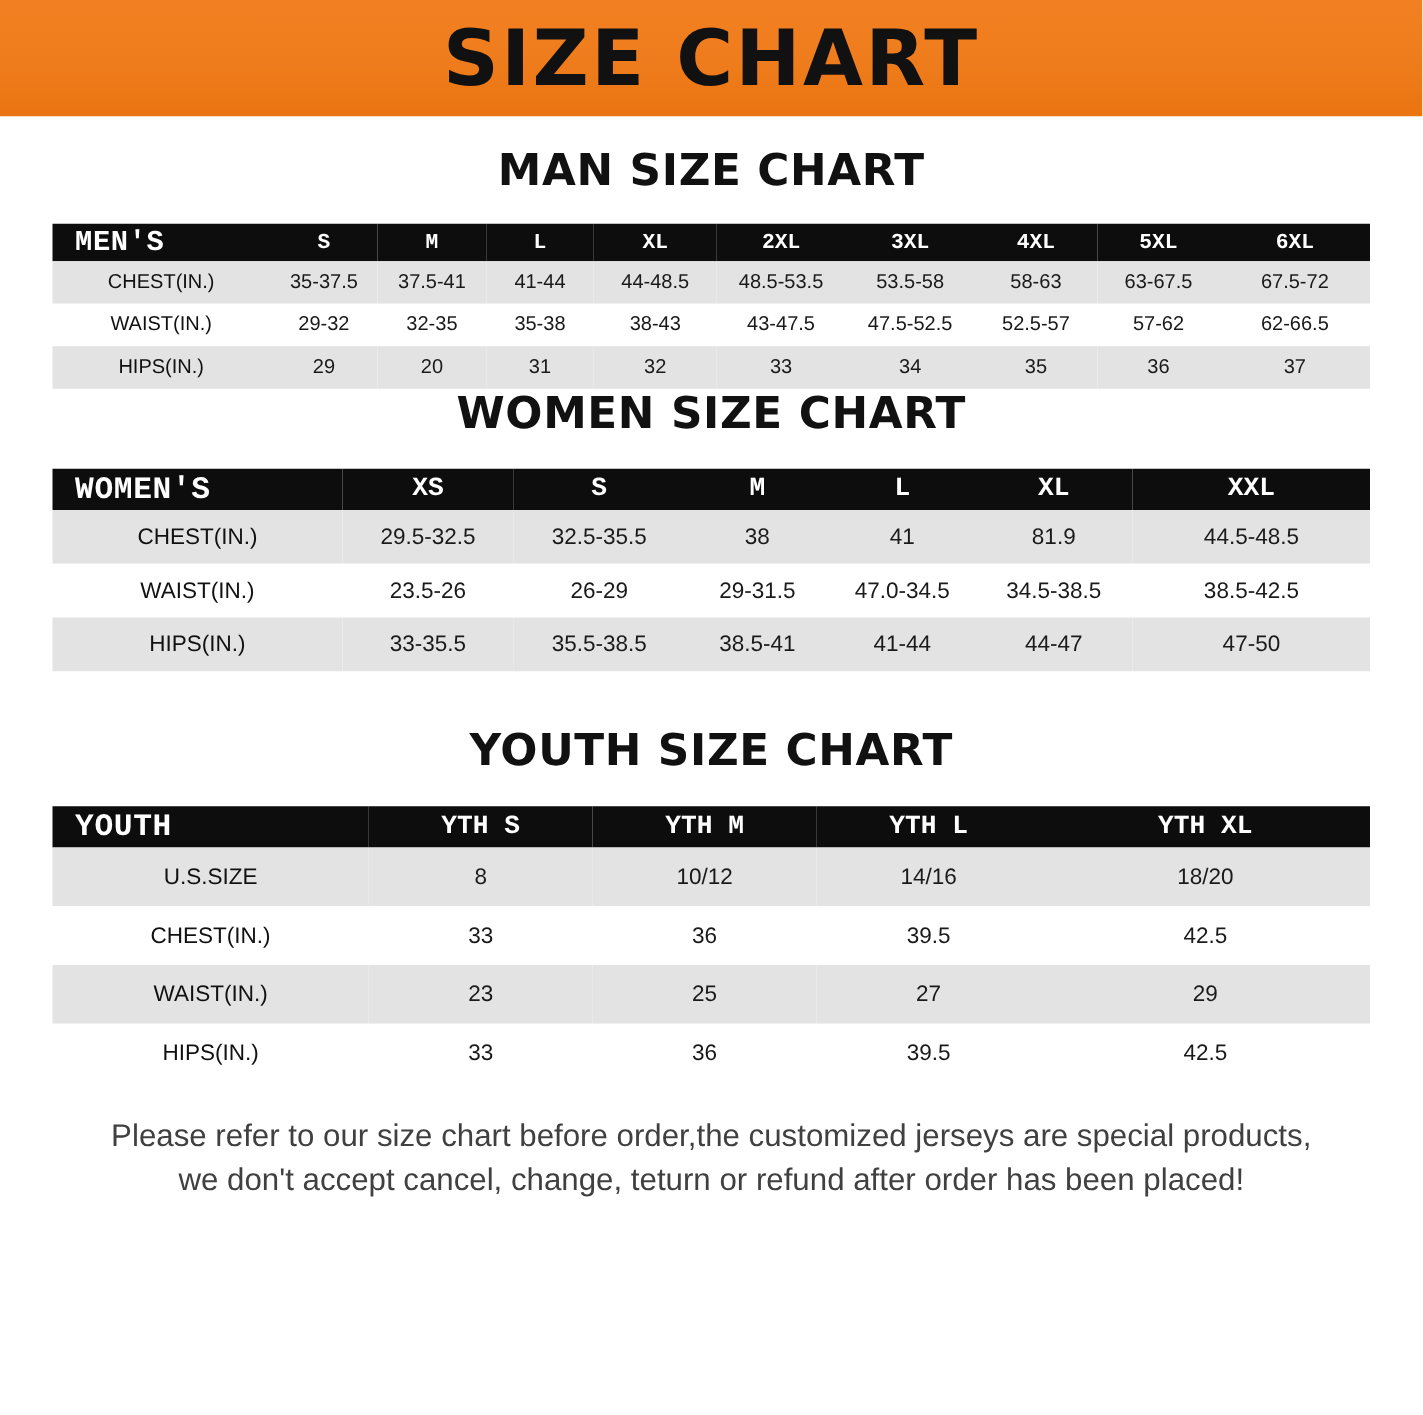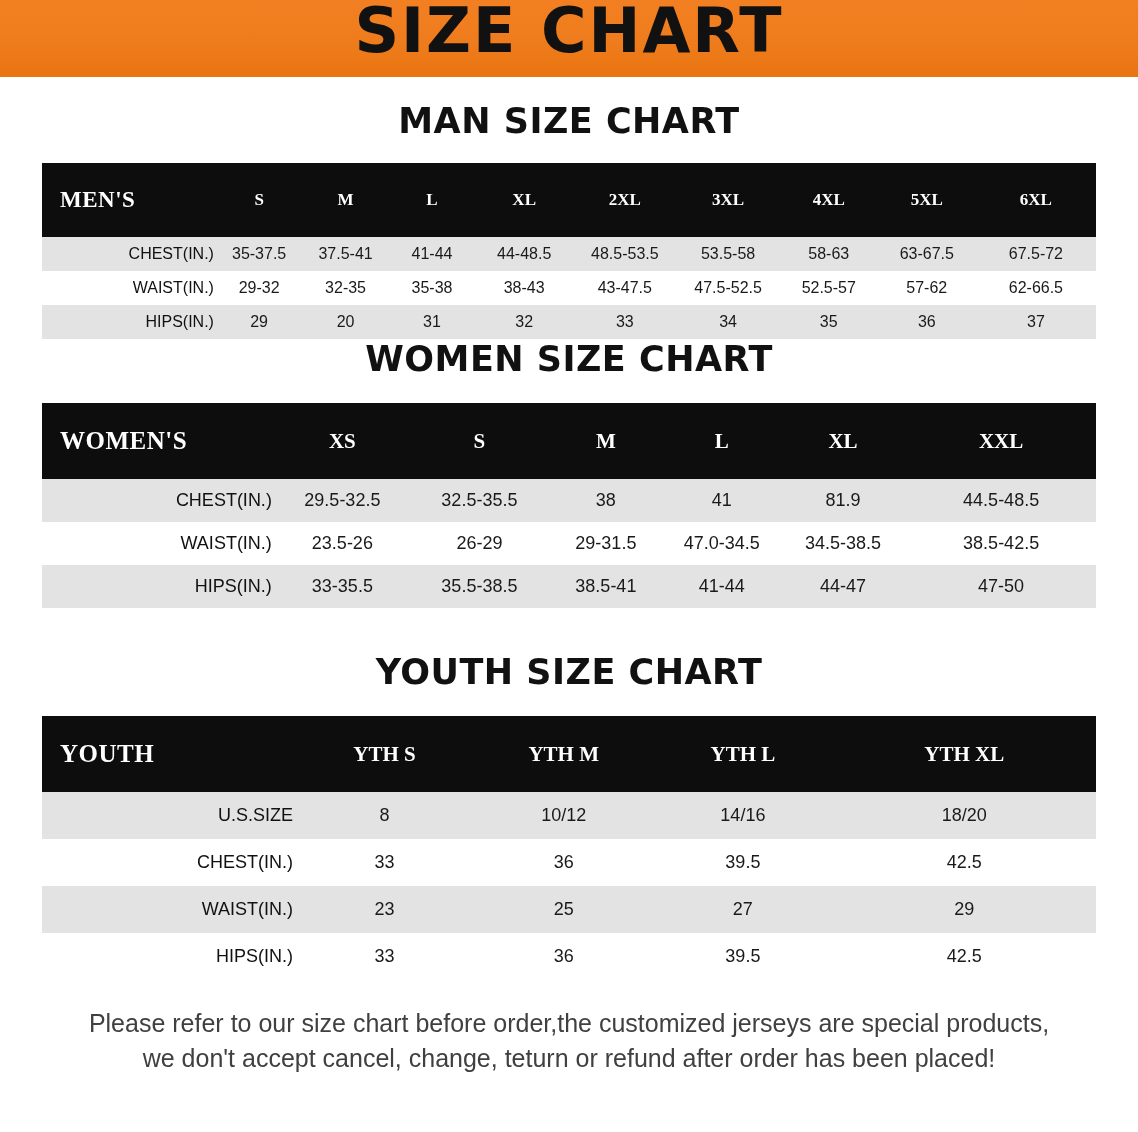--- a/index.html
+++ b/index.html
@@ -15,23 +15,24 @@
   }
   .page {
     position: relative;
     width: 1138px;
     height: 1132px;
     background: #ffffff;
   }
 
   
   .banner {
-    height: 77px;
+    height: 93px;
     background: linear-gradient(180deg, #f28022 0%, #ef7c1c 55%, #e97410 100%);
     display: flex;
+    align-items: center;
     justify-content: center;
   }
   .banner-title {
     font-family: "DejaVu Sans", sans-serif;
     font-weight: bold;
     font-size: 62px;
     letter-spacing: 2px;
     color: #111111;
     line-height: 1;
     text-align: center;
@@ -55,37 +56,37 @@
     width: 1054px;
   }
   table.size-table {
     width: 100%;
     border-collapse: collapse;
     table-layout: fixed;
   }
   table.size-table thead th {
     background: #0d0d0d;
     color: #ffffff;
-    font-family: Liberation Serif, serif;
+    font-family: Liberation Mono, monospace;
     font-weight: bold;
-    padding: 24px 2px;
+    padding: 2px 2px;
     text-align: center;
   }
   table.size-table thead th.corner {
     text-align: left;
     padding-left: 18px;
     letter-spacing: 0.5px;
   }
   table.size-table tbody td {
     text-align: center;
     color: #1a1a1a;
     font-family: "Liberation Sans", sans-serif;
   }
   table.size-table tbody td.rowlabel {
-    text-align: right;
+    text-align: center;
     color: #111111;
   }
   tr.shade td { background: #e3e3e3; }
   tr.plain td { background: #ffffff; }
 
   
   #men-table thead th { font-size: 17px; }
   #men-table thead th.corner { font-size: 23px; }
   #men-table tbody td { font-size: 16px; padding: 8px 2px; }
   #men-table tbody td.rowlabel { font-size: 16px; }

